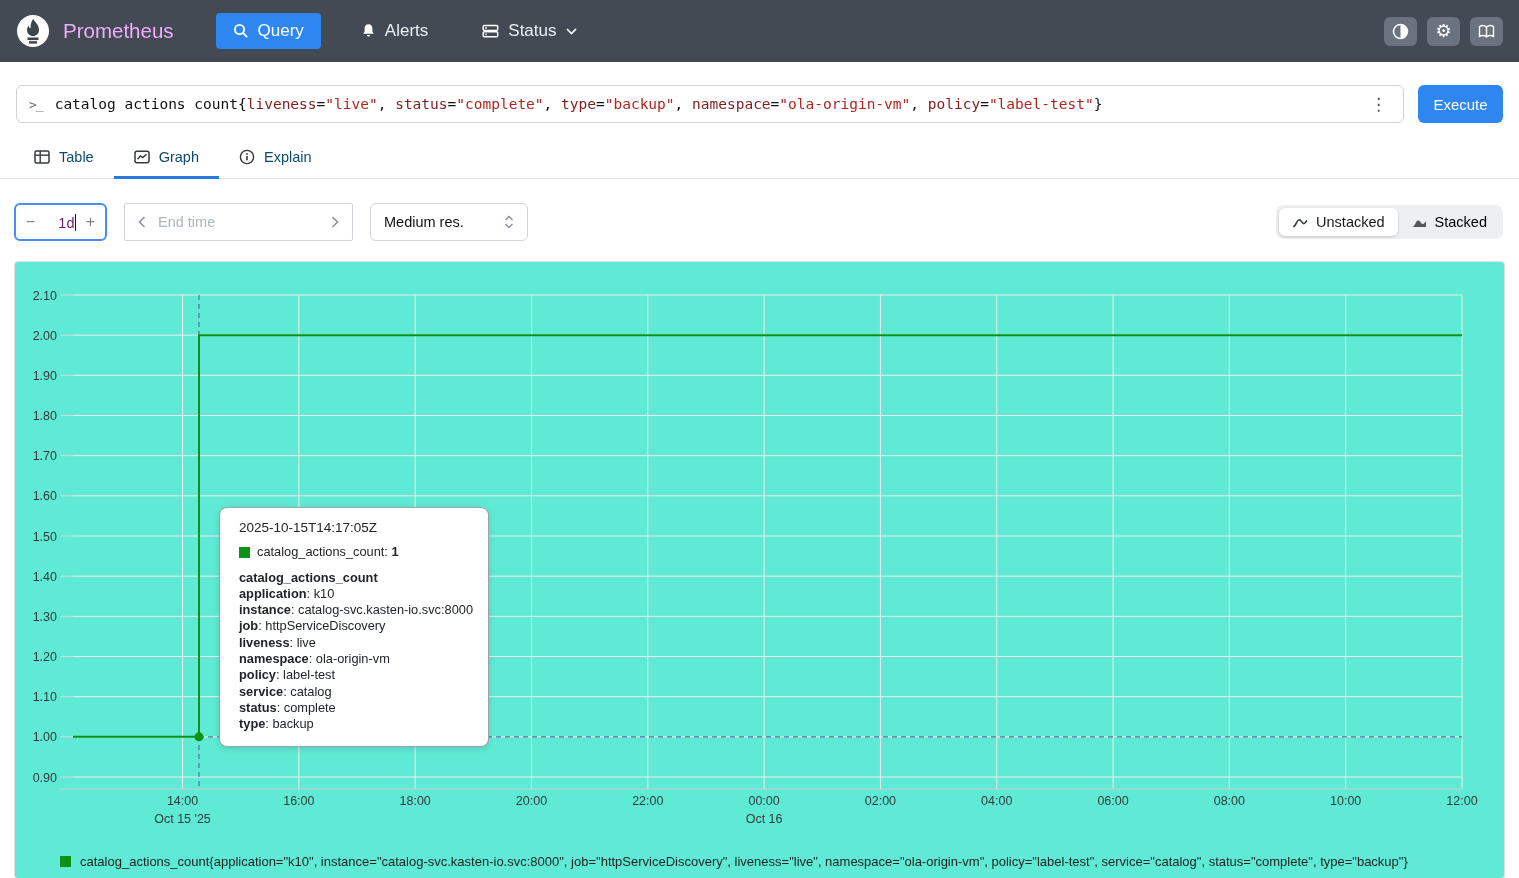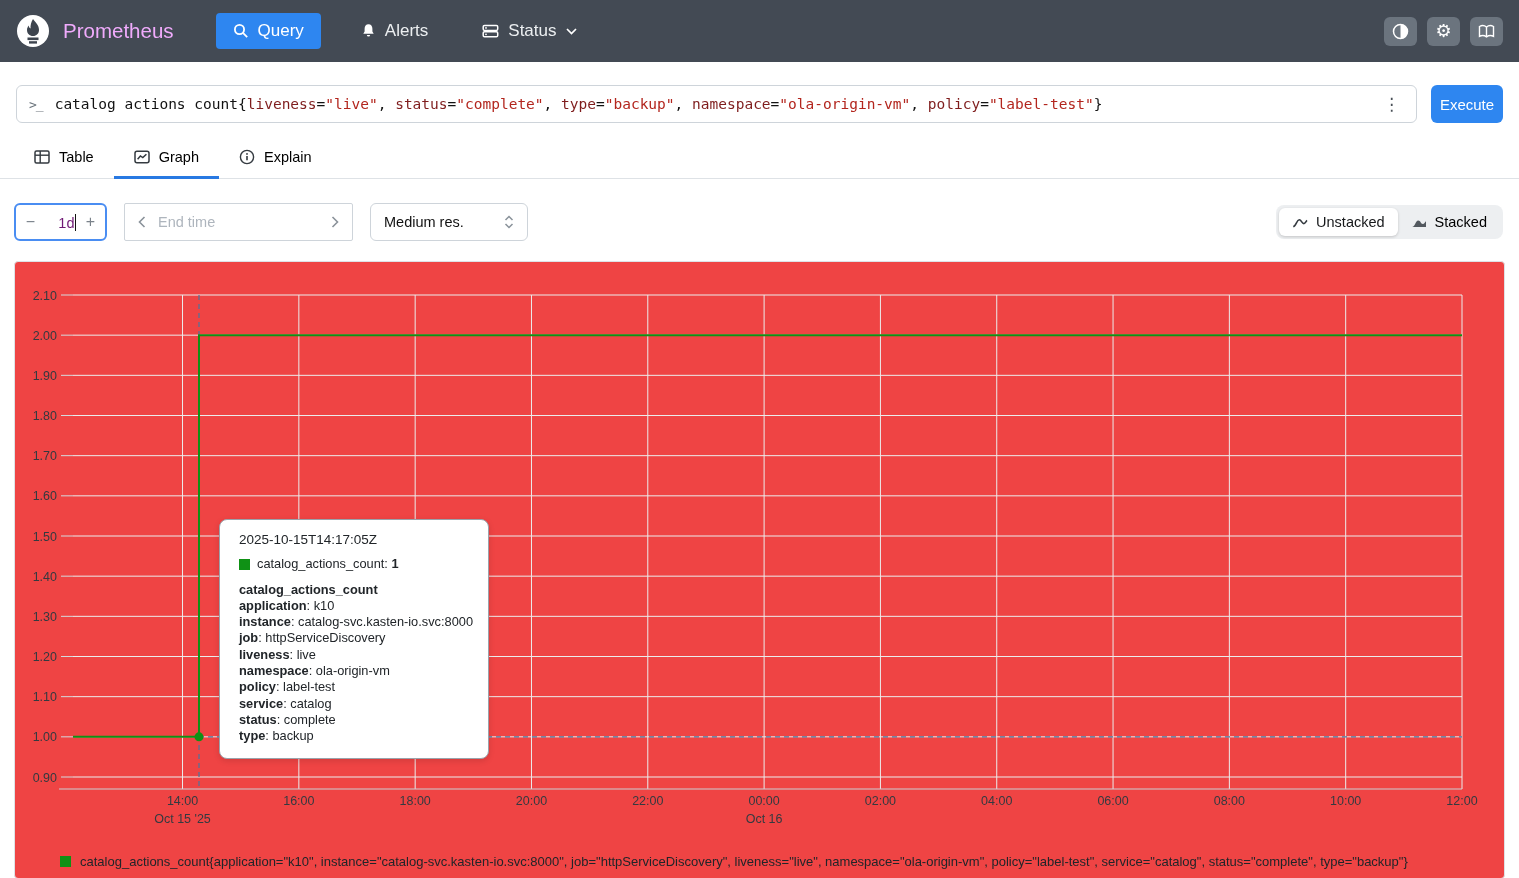--- a/index.html
+++ b/index.html
@@ -24,27 +24,27 @@
   .query-row { display:flex; gap:14px; margin:23px 16px 0 16px; }
   .query-input { flex:1; height:38px; border:1px solid #ced4da; border-radius:6px;
     display:flex; align-items:center; padding:0 12px; background:#fff; }
   .prompt { font-family:"DejaVu Sans Mono", monospace; color:#6c757d; font-size:13px;
     margin-right:12px; letter-spacing:-1px; }
   .expr { flex:1; font-family:"DejaVu Sans Mono", monospace; font-size:14.5px; white-space:nowrap; overflow:hidden; }
   .tk-metric,.tk-punct { color:#121212; }
   .tk-label { color:#7f1d1d; }
   .tk-str { color:#b3261e; }
   .kebab { color:#495057; font-size:17px; padding:0 4px; cursor:pointer; font-family:"DejaVu Sans", sans-serif; }
-  .execute-btn { width:72px; height:38px; background:#2e86f0; color:#fff; border:none;
+  .execute-btn { width:85px; height:38px; background:#2e86f0; color:#fff; border:none;
     border-radius:6px; font-size:15px; font-family:inherit; cursor:pointer; }
 
   
   .tabs { display:flex; margin-top:17px; padding-left:14px; border-bottom:1px solid #dee2e6; }
   .tab { display:flex; align-items:center; gap:9px; padding:9px 20px 11px 20px; font-size:14.5px;
-    color:#000000; cursor:pointer; border-bottom:3px solid transparent; margin-bottom:-1px; }
+    color:#0c4a6e; cursor:pointer; border-bottom:3px solid transparent; margin-bottom:-1px; }
   .tab.active { border-bottom-color:#2879e2; }
 
   
   .controls { display:flex; align-items:center; margin:24px 16px 0 14px; gap:17px; }
   .stepper { width:93px; height:38px; border:2px solid #4a8df2; border-radius:6px;
     display:flex; align-items:center; background:#fff; }
   .stepper .step-btn { width:29px; text-align:center; color:#7a828a; font-size:16px; cursor:pointer; }
   .stepper .step-val { flex:1; text-align:right; font-size:14.5px; color:#701a75; }
   .caret-bar { display:inline-block; width:1.5px; height:17px; background:#111; vertical-align:-3px; }
   .endtime { width:229px; height:38px; border:1px solid #ced4da; border-radius:2px;
@@ -53,25 +53,25 @@
   .select { width:158px; height:38px; border:1px solid #ced4da; border-radius:6px;
     display:flex; align-items:center; padding:0 13px; }
   .select .sel-val { flex:1; font-size:14.5px; color:#111; }
   .seg { display:flex; background:#edeff1; border-radius:8px; padding:3px; align-items:stretch; }
   .seg-btn { display:flex; align-items:center; gap:8px; padding:6px 13px; font-size:14.5px;
     color:#000000; border-radius:6px; cursor:pointer; }
   .seg-btn.active { background:#fff; color:#16181a; box-shadow:0 1px 3px rgba(0,0,0,.18); }
 
   
   .panel { position:relative; margin:20px 14px 0 14px; height:618px;
-    border:1px solid #dee2e6; border-radius:4px; background:#ef4444; overflow:hidden; }
+    border:1px solid #dee2e6; border-radius:4px; background:#5eead4; overflow:hidden; }
   .chart-svg { position:absolute; left:0; top:0; }
   .ax { font-family:"Liberation Sans", sans-serif; font-size:12.5px; fill:#343a40; }
 
-  .tooltip { position:absolute; left:204px; top:257px; width:270px; background:#fff;
+  .tooltip { position:absolute; left:204px; top:245px; width:270px; background:#fff;
     border:1.5px solid #9aa2ab; border-radius:8px; box-shadow:0 2px 6px rgba(0,0,0,.12);
     padding:12px 14px 13px 19px; font-size:12.8px; line-height:16.3px; color:#212529; }
   .tt-time { font-size:13.5px; margin-bottom:8px; }
   .tt-series { display:flex; align-items:center; gap:7px; margin-bottom:9px; }
   .swatch { width:11px; height:11px; display:inline-block; flex:0 0 auto; }
   .tt-metric { font-weight:bold; }
   .tt-row b { font-weight:bold; }
 
   .legend { position:absolute; left:45px; top:592px; display:flex; align-items:center; gap:9px; }
   .legend-text { font-size:13px; font-weight:500; color:#212529; white-space:nowrap; }

